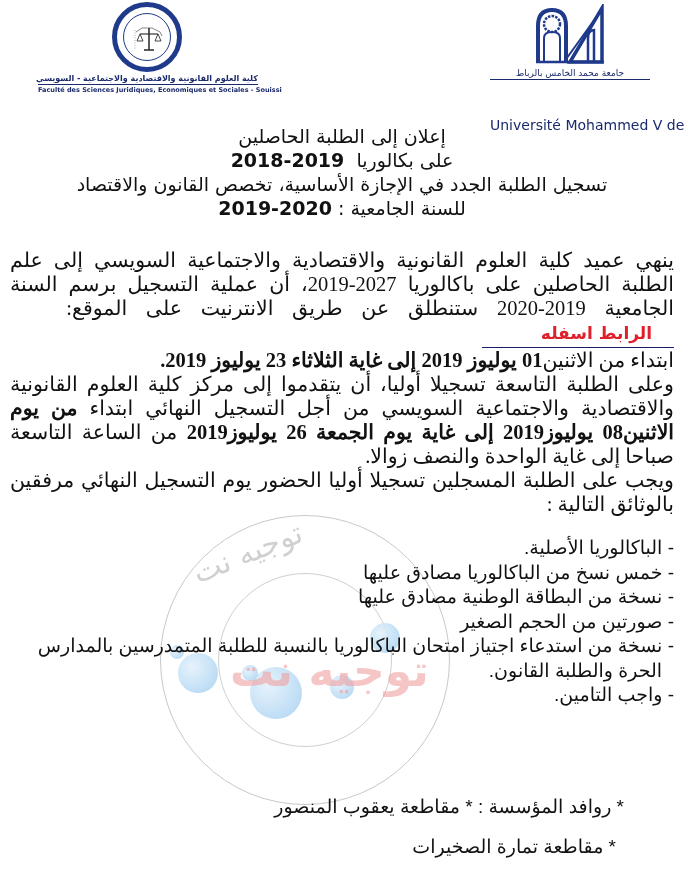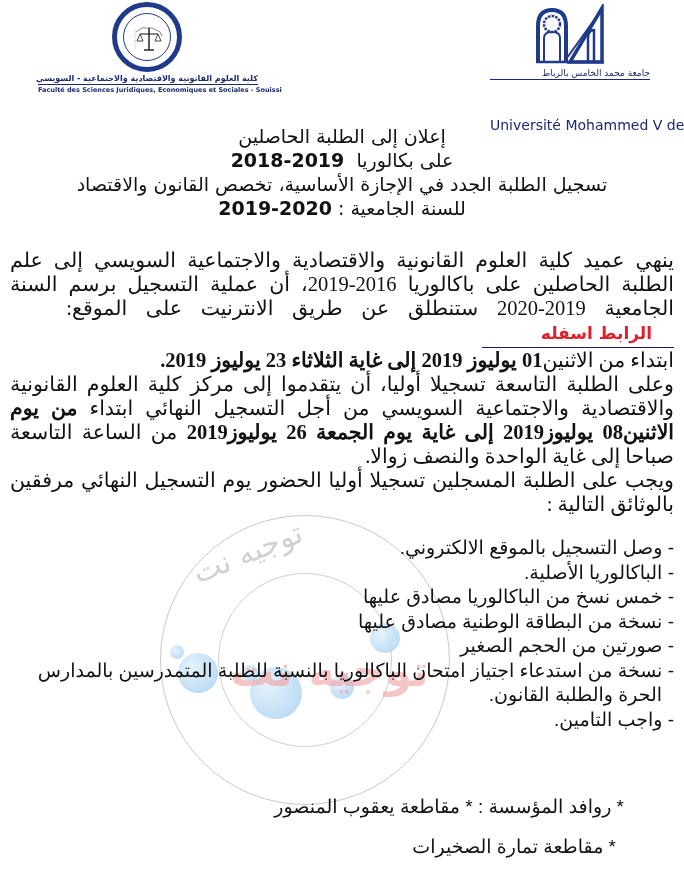--- a/index.html
+++ b/index.html
@@ -73,21 +73,21 @@
       width: 160px; height: 92px;
     }
     .logo-right svg { position: absolute; left: 44px; top: 0; }
     .logo-right .ar-line {
       position: absolute;
       left: 0; top: 64px;
       width: 160px;
       font-size: 9px;
       color: #1a2a6c;
       direction: rtl;
-      text-align: right;
+      text-align: center;
       border-bottom: 1px solid #1a2a6c;
       line-height: 11px;
       white-space: nowrap;
     }
     .logo-right .fr-line {
       position: absolute;
       left: 0; top: 77px;
       width: 160px;
       font-size: 14px;
       color: #1a2a6c;
@@ -252,21 +252,21 @@
 
 <div class="title-block">
   <span class="line">إعلان إلى الطلبة الحاصلين</span>
   <span class="line"><span>على بكالوريا</span>&nbsp;&nbsp;<b>2019-2018</b></span>
   <span class="line">تسجيل الطلبة الجدد في الإجازة الأساسية، تخصص القانون والاقتصاد</span>
   <span class="line"><span>للسنة الجامعية :</span> <b>2020-2019</b></span>
 </div>
 
 <div class="body-text">
   <p>
-    <span>ينهي عميد كلية العلوم القانونية والاقتصادية والاجتماعية السويسي إلى علم الطلبة الحاصلين على باكالوريا 2016-2019، أن عملية التسجيل برسم السنة الجامعية 2019-2020 ستنطلق عن طريق الانترنيت على الموقع:</span>
+    <span>ينهي عميد كلية العلوم القانونية والاقتصادية والاجتماعية السويسي إلى علم الطلبة الحاصلين على باكالوريا 2027-2019، أن عملية التسجيل برسم السنة الجامعية 2019-2020 ستنطلق عن طريق الانترنيت على الموقع:</span>
     &nbsp;&nbsp;<span class="link-red">الرابط اسفله</span><br>
     <span>ابتداء من الاثنين</span><b>01 يوليوز 2019 إلى غاية الثلاثاء 23 يوليوز 2019.</b>
   </p>
   <p>
     <span>وعلى الطلبة التاسعة تسجيلا أوليا، أن يتقدموا إلى مركز كلية العلوم القانونية والاقتصادية والاجتماعية السويسي من أجل التسجيل النهائي ابتداء</span>
     <b>من يوم الاثنين08 يوليوز2019 إلى غاية يوم الجمعة 26 يوليوز2019</b>
     <span>من الساعة التاسعة صباحا إلى غاية الواحدة والنصف زوالا.</span>
   </p>
   <p>ويجب على الطلبة المسجلين تسجيلا أوليا الحضور يوم التسجيل النهائي مرفقين بالوثائق التالية :</p>
 </div>
@@ -278,21 +278,20 @@
   <div class="wm-bubble" style="left:18px; top:138px; width:40px; height:40px;"></div>
   <div class="wm-bubble" style="left:10px; top:130px; width:14px; height:14px;"></div>
   <div class="wm-bubble" style="left:90px; top:152px; width:52px; height:52px;"></div>
   <div class="wm-bubble" style="left:82px; top:150px; width:16px; height:16px;"></div>
   <div class="wm-bubble" style="left:170px; top:160px; width:24px; height:24px;"></div>
   <div class="wm-bubble" style="left:210px; top:108px; width:30px; height:30px;"></div>
   <div class="wm-text">توجيه نت</div>
 </div>
 
 <ul class="doc-list">
-  <li>- وصل التسجيل بالموقع الالكتروني.</li>
   <li>- الباكالوريا الأصلية.</li>
   <li>- خمس نسخ من الباكالوريا مصادق عليها</li>
   <li>- نسخة من البطاقة الوطنية مصادق عليها</li>
   <li>- صورتين من الحجم الصغير</li>
   <li>- نسخة من استدعاء اجتياز امتحان الباكالوريا بالنسبة للطلبة المتمدرسين بالمدارس</li>
   <li>
       <span class="indent">الحرة والطلبة القانون.</span>
     </li>
   <li>-  واجب التامين.</li>
 </ul>

